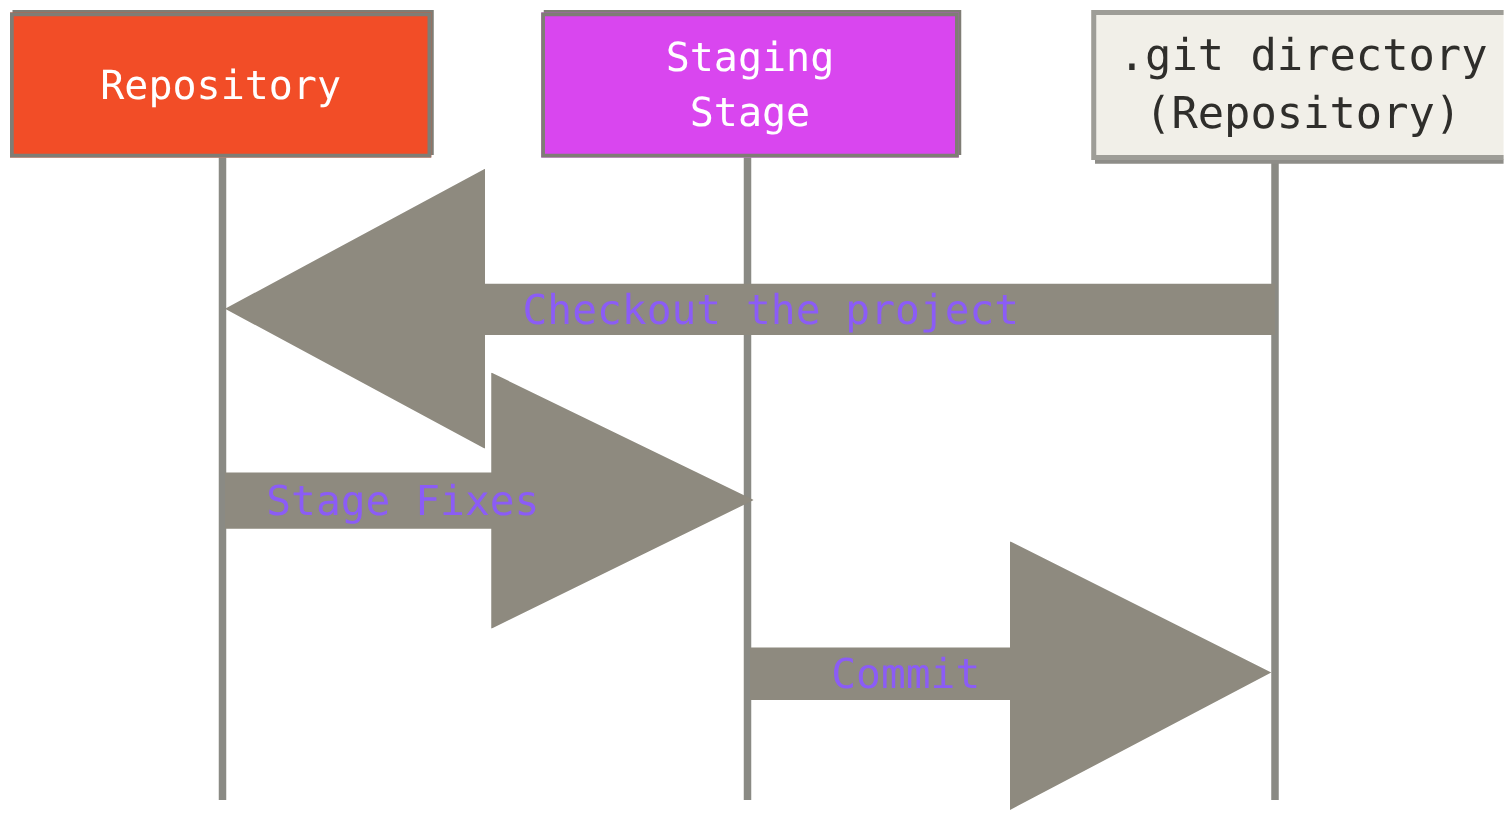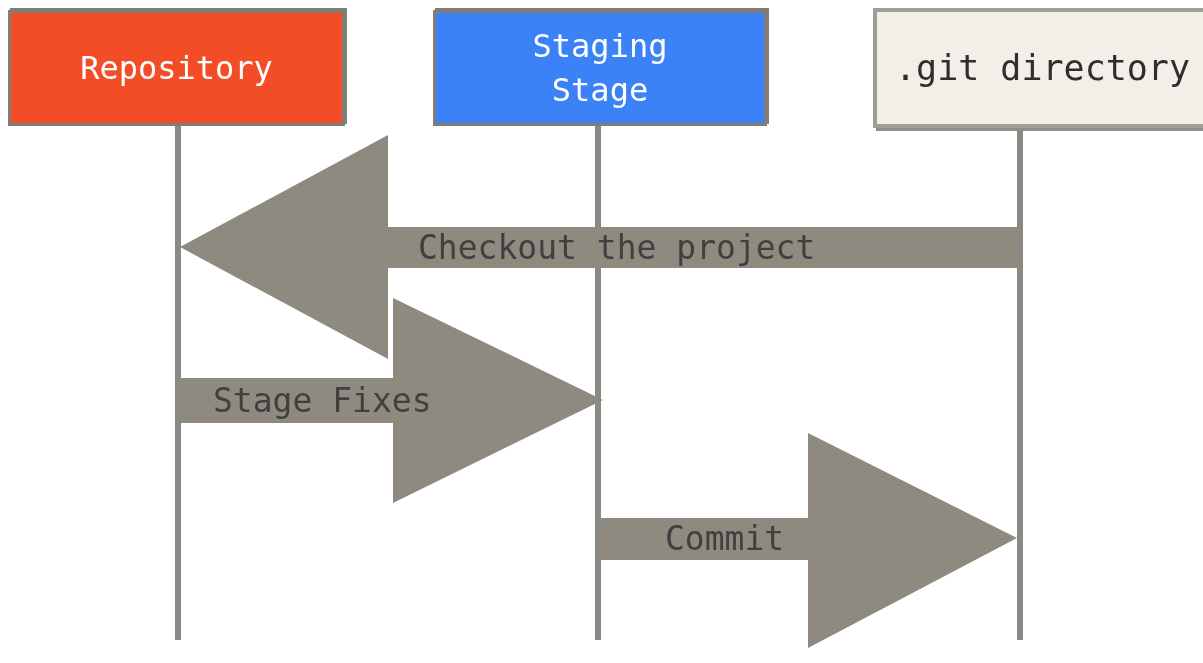--- a/index.html
+++ b/index.html
@@ -14,40 +14,40 @@
   
   .box{
     position:absolute;top:10px;height:116px;
     box-sizing:border-box;
     border:3px solid #7f7d75;
     display:flex;flex-direction:column;align-items:center;justify-content:center;
     text-align:center;font-size:32px;line-height:1.38;
     z-index:3;
   }
   .box-wd{left:8px;width:337px;background:#f24d27;color:#ffffff;box-shadow:2px -2px 0 #7f7d75;}
-  .box-sa{left:433px;width:334px;background:#3b82f6;color:#ffffff;box-shadow:2px -2px 0 #7f7d75;}
+  .box-sa{left:433px;width:334px;background:#d946ef;color:#ffffff;box-shadow:2px -2px 0 #7f7d75;}
   .box-git{
     left:846px;top:8px;width:339px;height:120px;
     background:#f1efe8;color:#2f2e2b;
     border:4px solid #9e9d97;
     box-shadow:3px 3px 0 #8e8d88;
     font-size:35px;line-height:1.32;margin-left:27px;
   }
 
   
   .lifeline{position:absolute;top:126px;height:514px;width:6px;background:#8a8a84;z-index:1;}
   .ll-wd{left:175px;}
   .ll-sa{left:595px;}
   .ll-git{left:1017px;}
 
   
   .arrow{position:absolute;z-index:2;}
   .arrow-shape{position:absolute;left:0;top:0;width:100%;height:100%;background:#8e8a7f;}
   .arrow-label{
-    position:absolute;color:#404040;font-size:33px;white-space:nowrap;
+    position:absolute;color:#8b5cf6;font-size:33px;white-space:nowrap;
   }
 
   #arrow-checkout{left:180px;top:135px;width:840px;height:224px;}
   #arrow-checkout .arrow-shape{
     clip-path:polygon(0px 112px,208px 0px,208px 92px,840px 92px,840px 133px,208px 133px,208px 224px);
   }
   #arrow-checkout .arrow-label{left:238px;top:92px;height:41px;line-height:41px;}
 
   #arrow-stage{left:180px;top:298px;width:423px;height:205px;}
   #arrow-stage .arrow-shape{
@@ -89,15 +89,16 @@
     <span>Repository</span>
   </div>
 
   <div class="box box-sa">
     <span>Staging</span>
     <span>Stage</span>
   </div>
 
   <div class="box box-git">
     <span>.git directory</span>
+    <span>(Repository)</span>
   </div>
 
 </div>
 
 </body></html>

